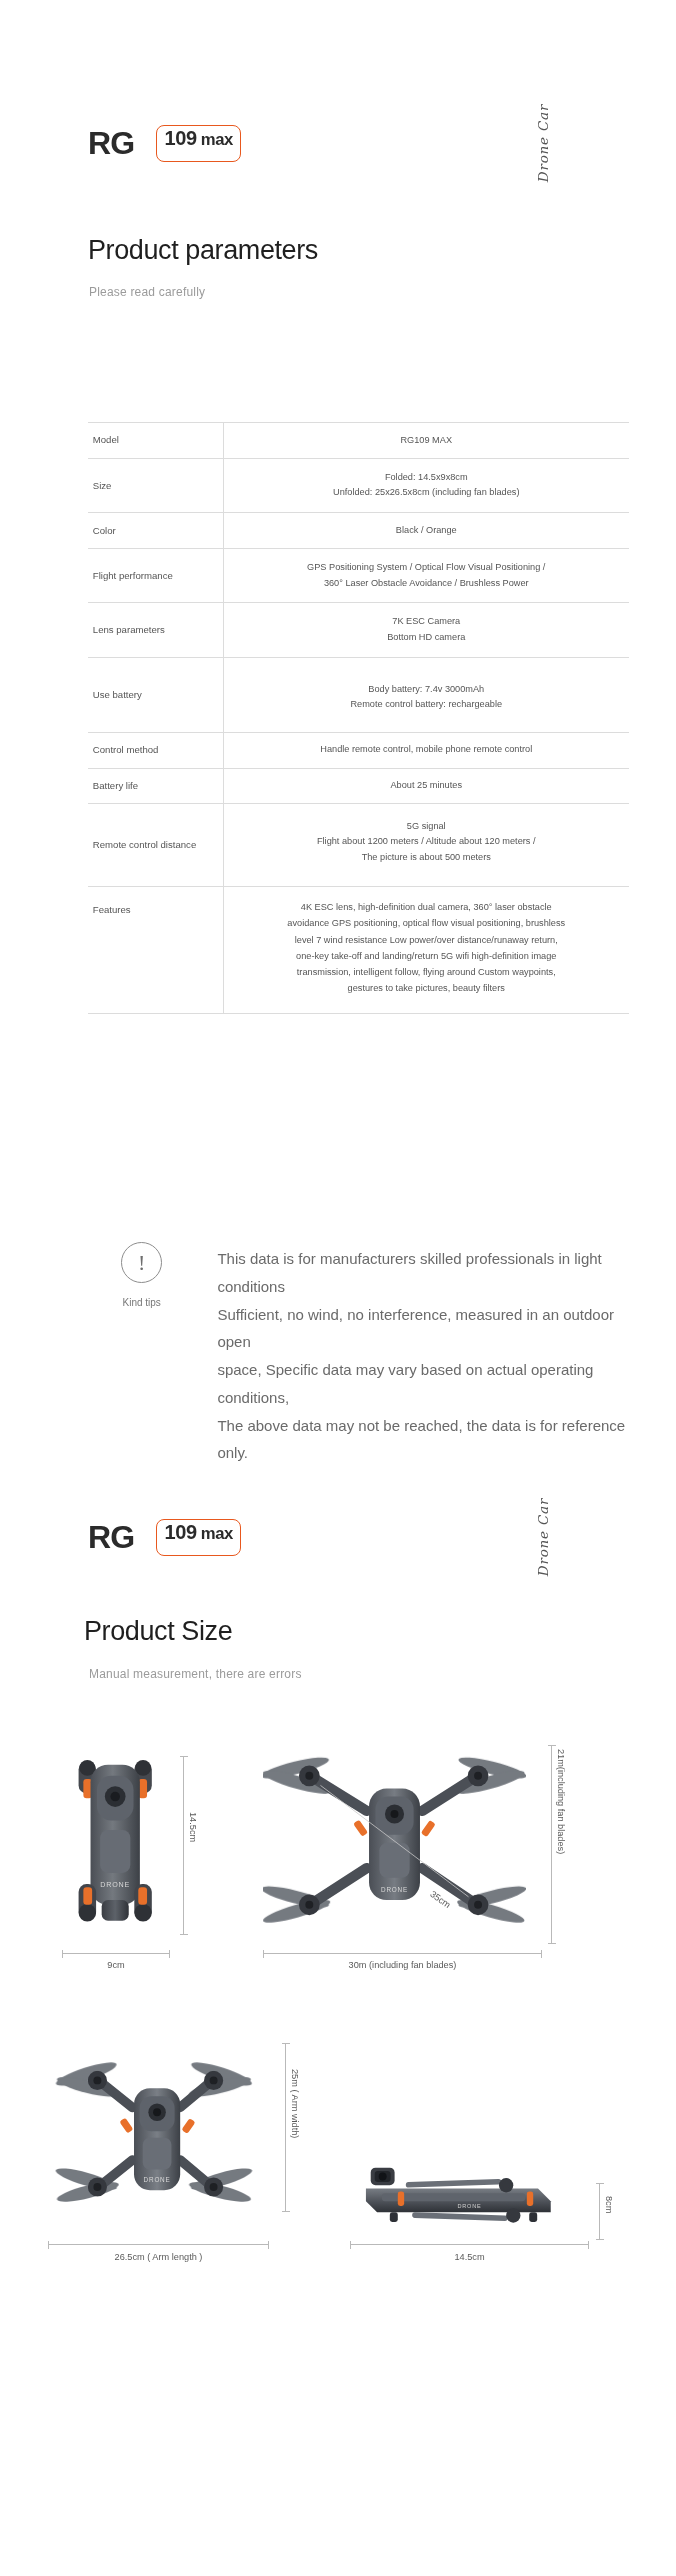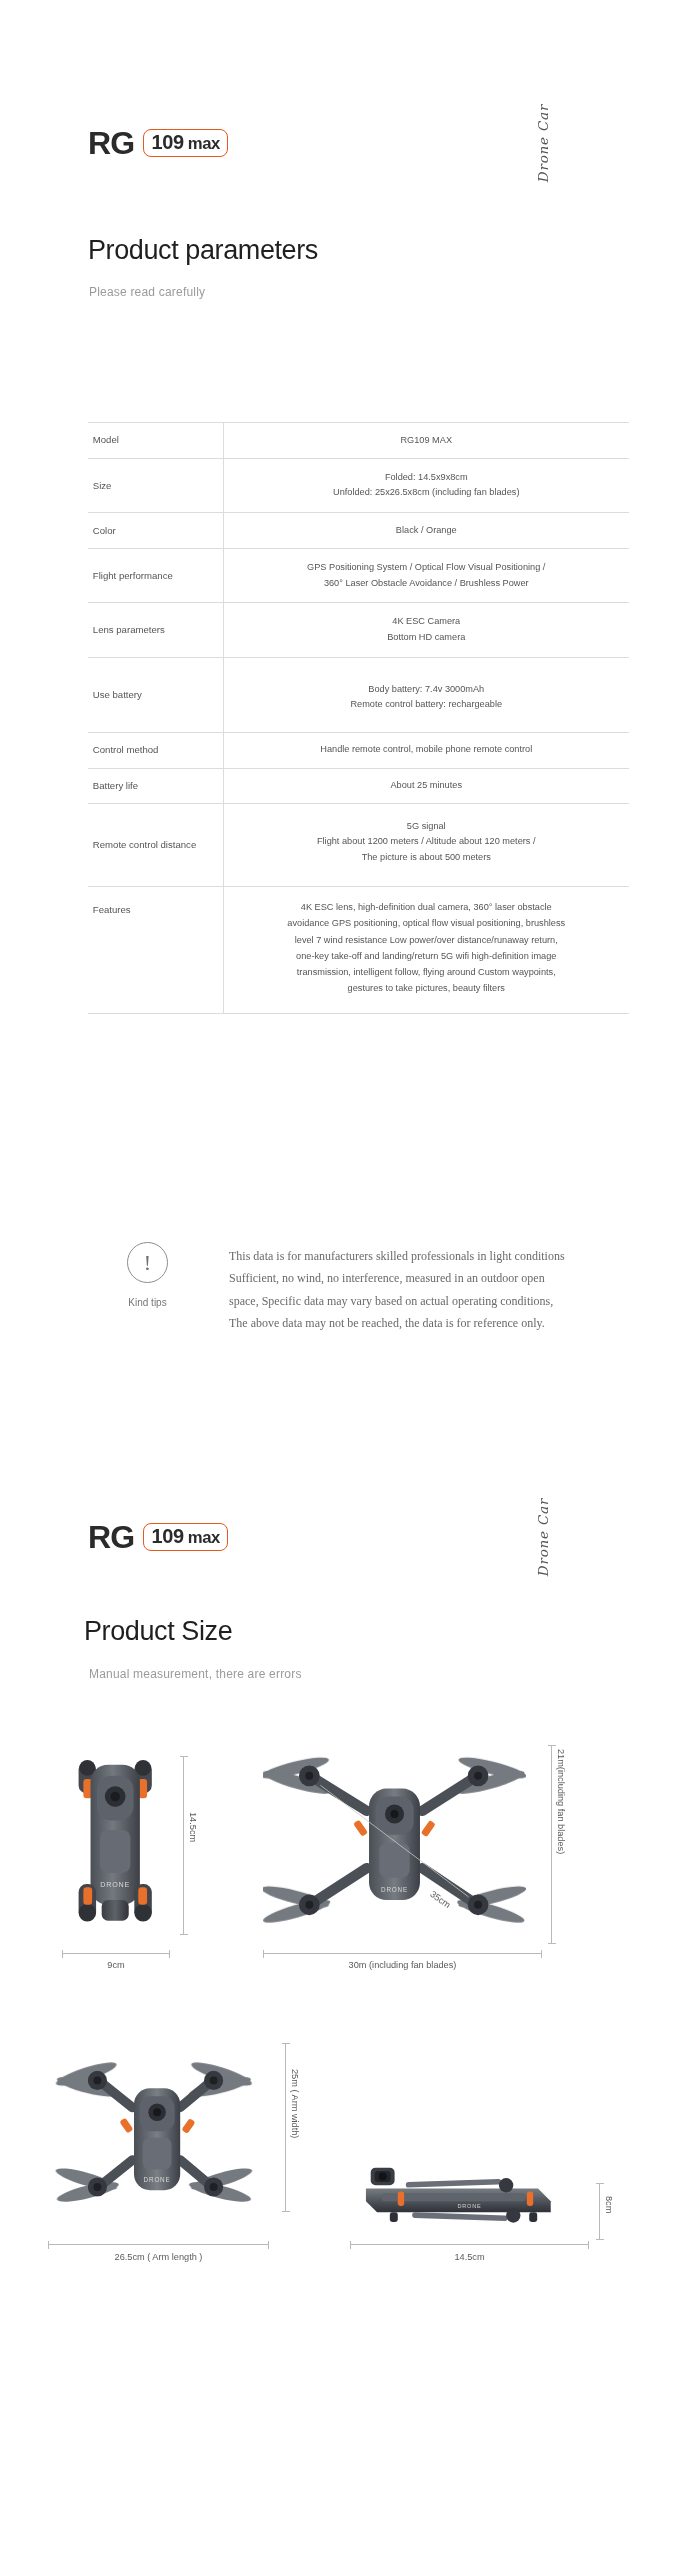--- a/index.html
+++ b/index.html
@@ -13,22 +13,21 @@
     width: 677px;
     min-height: 2576px;
     position: relative;
     background: #ffffff;
     overflow: hidden;
   }
 
   
   .brand {
     display: flex;
-    align-items: center;
-    gap: 9px;
+    gap: 22px;
   }
   .brand-rg {
     font-size: 32px;
     font-weight: 700;
     letter-spacing: -0.8px;
     color: #2b2b2b;
     font-family: "Liberation Sans", sans-serif;
   }
   .brand-box {
     border: 1.6px solid #e8581e;
@@ -144,25 +143,24 @@
     font-size: 22px;
     color: #6e6e6e;
     font-family: "Liberation Serif", serif;
     line-height: 1;
   }
   .tips-label {
     font-size: 10px;
     color: #777;
   }
   .tips-text {
-    font-size: 12px;
+    font-size: 15px;
     color: #6a6a6a;
     line-height: 1.85;
     padding-top: 3.2px;
-    font-family: Liberation Serif, serif;
   }
   .dim-vert {
     writing-mode: vertical-rl;
     font-size: 9.2px;
     color: #5a5a5a;
     white-space: nowrap;
   }
   .rule-h {
     border-top: 0.8px solid #b9b9b9;
     position: relative;
@@ -249,21 +247,21 @@
         <td class="key">Color</td>
         <td class="val" style="white-space:pre-line;">Black / Orange</td>
       </tr>
       <tr>
         <td class="key" style="white-space:pre-line;">Flight performance</td>
         <td class="val wide" style="white-space:pre-line;">GPS Positioning System / Optical Flow Visual Positioning /
 360° Laser Obstacle Avoidance / Brushless Power</td>
       </tr>
       <tr>
         <td class="key">Lens parameters</td>
-        <td class="val wide" style="white-space:pre-line;">4K ESC Camera
+        <td class="val wide" style="white-space:pre-line;">7K ESC Camera
 Bottom HD camera</td>
       </tr>
       <tr>
         <td class="key">Use battery</td>
         <td class="val wide" style="white-space:pre-line; padding-top:24px; padding-bottom:19px;">Body battery: 7.4v 3000mAh
 Remote control battery: rechargeable</td>
       </tr>
       <tr>
         <td class="key">Control method</td>
         <td class="val" style="white-space:pre-line;">Handle remote control, mobile phone remote control</td>

